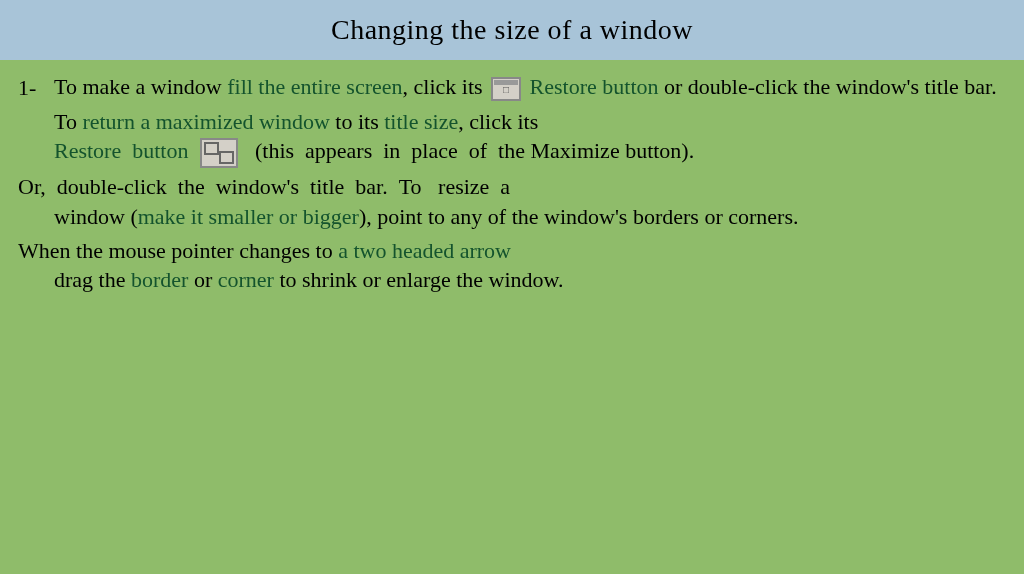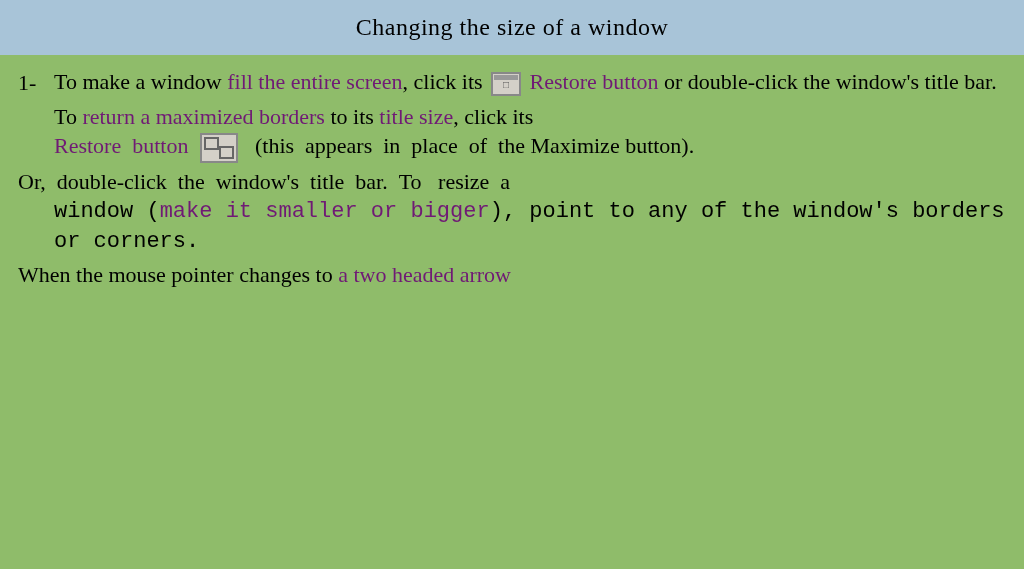--- a/index.html
+++ b/index.html
@@ -6,36 +6,36 @@
     body {
       width: 1024px;
       height: 576px;
       overflow: hidden;
       font-family: Georgia, 'Times New Roman', serif;
     }
     .header {
       background-color: #a8c4d8;
       text-align: center;
       padding: 14px 20px 14px 20px;
-      font-size: 24px;
+      font-size: 28px;
       color: #000;
       letter-spacing: 0.5px;
     }
     .content {
       background-color: #8fbc6a;
       padding: 12px 18px 12px 18px;
       height: calc(576px - 62px);
     }
     .block {
       font-size: 22px;
       line-height: 1.35;
       color: #000;
       margin-bottom: 14px;
     }
-    .red { color: #701a75; }
+    .red { color: #14532d; }
     .block-1 {
       display: flex;
       align-items: flex-start;
       gap: 0;
     }
     .num {
       min-width: 36px;
       font-size: 22px;
       padding-top: 1px;
     }
@@ -69,36 +69,37 @@
       <span style="display:inline-block;width:30px;height:24px;border:2px solid #888;background:#d4d0c8;vertical-align:middle;margin:0 3px;position:relative;">
         <span style="position:absolute;top:1px;left:1px;right:1px;height:5px;background:#999;display:block;"></span>
         <span style="position:absolute;bottom:2px;left:50%;transform:translateX(-50%);font-size:10px;color:#555;">□</span>
       </span>
       <span class="red">Restore button</span> or double-click the window's title bar.
     </span>
   </div>
 
   <div class="block block-sep indented">
     <span>
-      To <span class="red">return a maximized borders</span> to its <span class="red">title size</span>, click its<br>
+      To <span class="red">return a maximized window</span> to its <span class="red">title size</span>, click its<br>
       <span class="red">Restore&nbsp;&nbsp;button</span>
       <span style="display:inline-block;width:38px;height:30px;border:2px solid #888;background:#d4d0c8;vertical-align:middle;margin:0 6px;position:relative;">
         <span style="position:absolute;top:2px;left:2px;width:15px;height:13px;border:2px solid #666;background:#d4d0c8;display:block;"></span>
         <span style="position:absolute;bottom:2px;right:2px;width:15px;height:13px;border:2px solid #666;background:#d4d0c8;display:block;"></span>
       </span>
       &nbsp;(this&nbsp;&nbsp;appears&nbsp;&nbsp;in&nbsp;&nbsp;place&nbsp;&nbsp;of&nbsp;&nbsp;the Maximize button).
     </span>
   </div>
 
   <div class="block block-sep no-indent">
     <span>
       Or,&nbsp;&nbsp;double-click&nbsp;&nbsp;the&nbsp;&nbsp;window's&nbsp;&nbsp;title&nbsp;&nbsp;bar.&nbsp;&nbsp;To&nbsp;&nbsp;&nbsp;resize&nbsp;&nbsp;a
-      <span class="indented" style="display:block;font-family:Liberation Mono, monospace;">window (<span class="red">make it smaller or bigger</span>), point to any of the window's borders or corners.</span>
+      <span class="indented" style="display:block;">window (<span class="red">make it smaller or bigger</span>), point to any of the window's borders or corners.</span>
     </span>
   </div>
 
   <div class="block no-indent">
     <span>
       When the mouse pointer changes to <span class="red">a two headed arrow</span><br>
+      <span style="display:block; padding-left:36px;">drag the <span class="red">border</span> or <span class="red">corner</span> to shrink or enlarge the window.</span>
     </span>
   </div>
 
 </div>
 
 </body></html>

